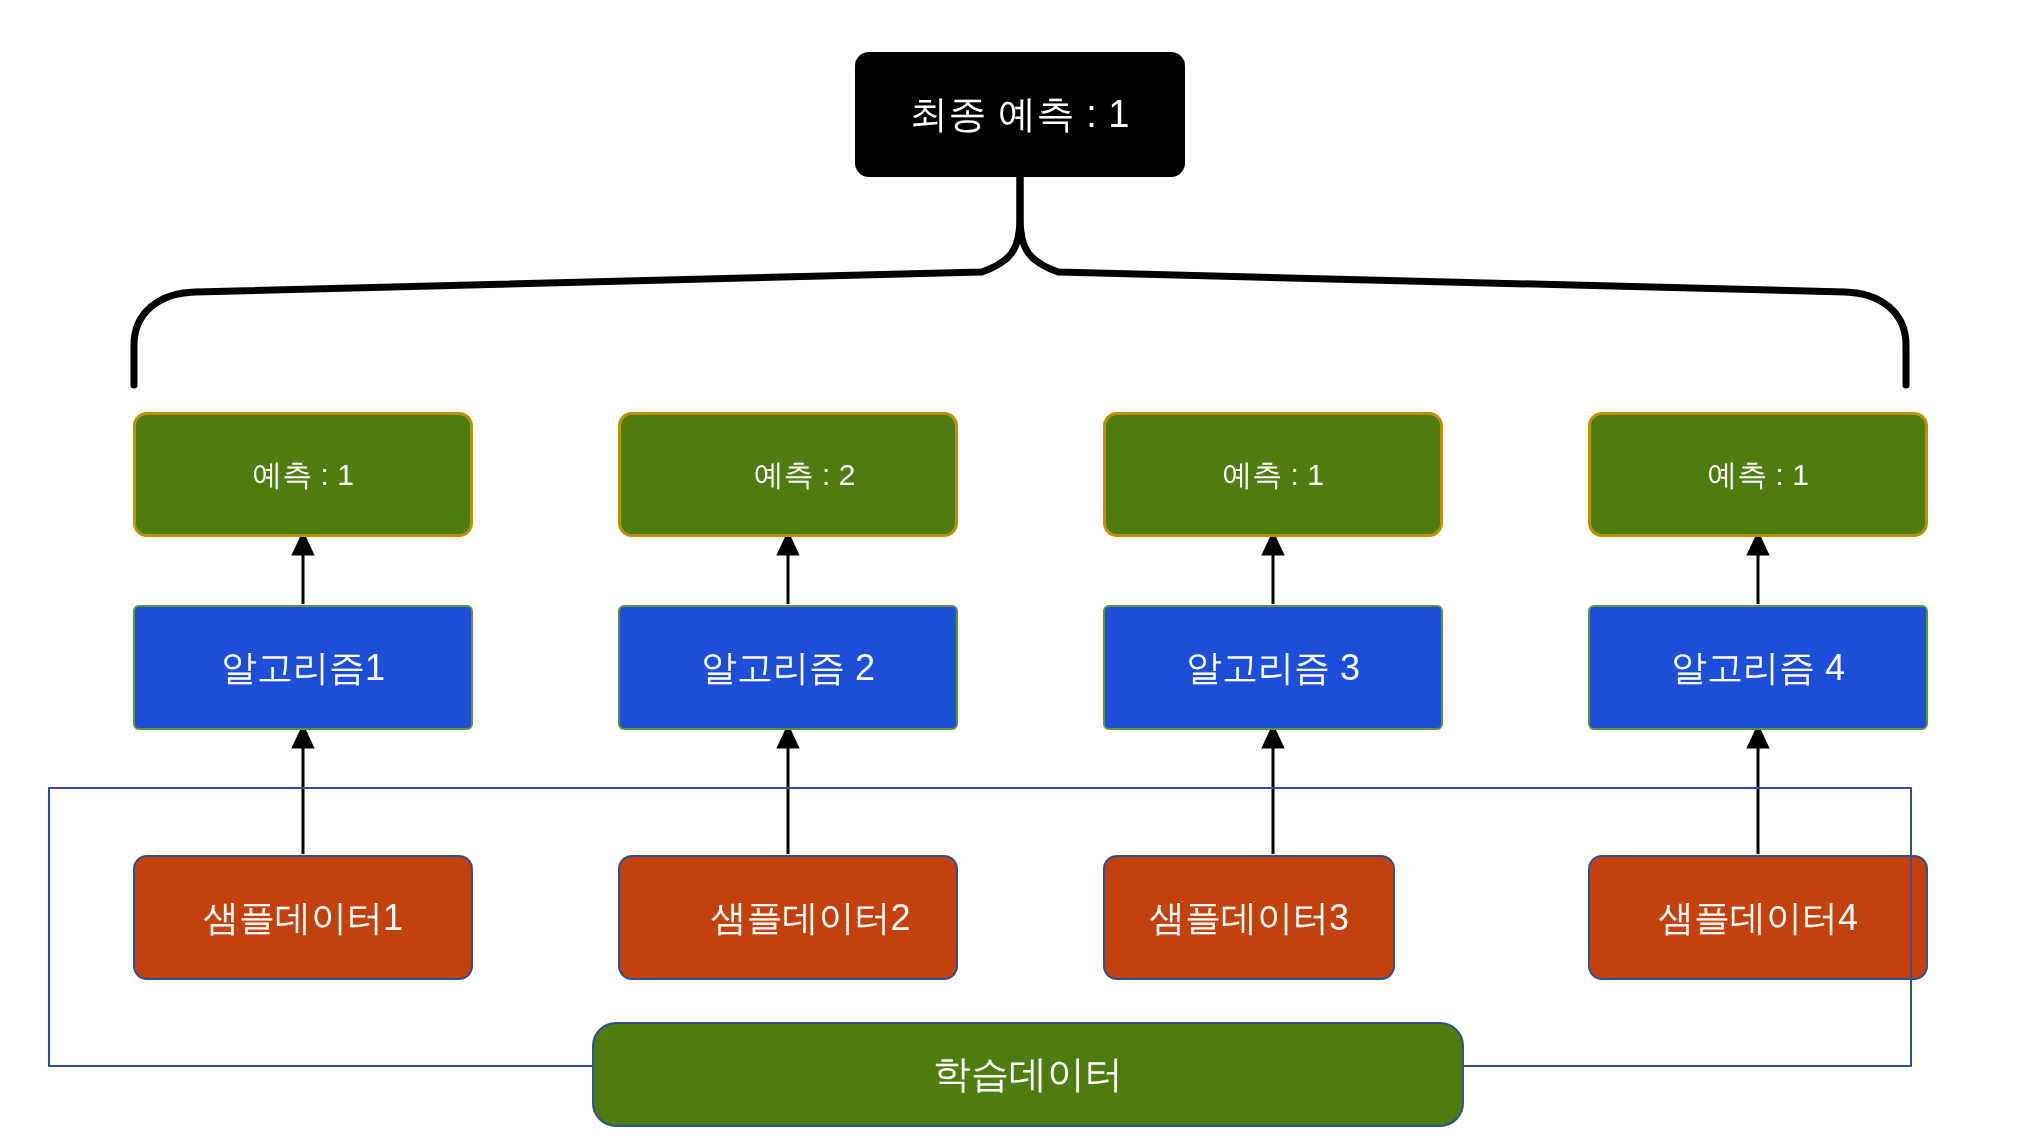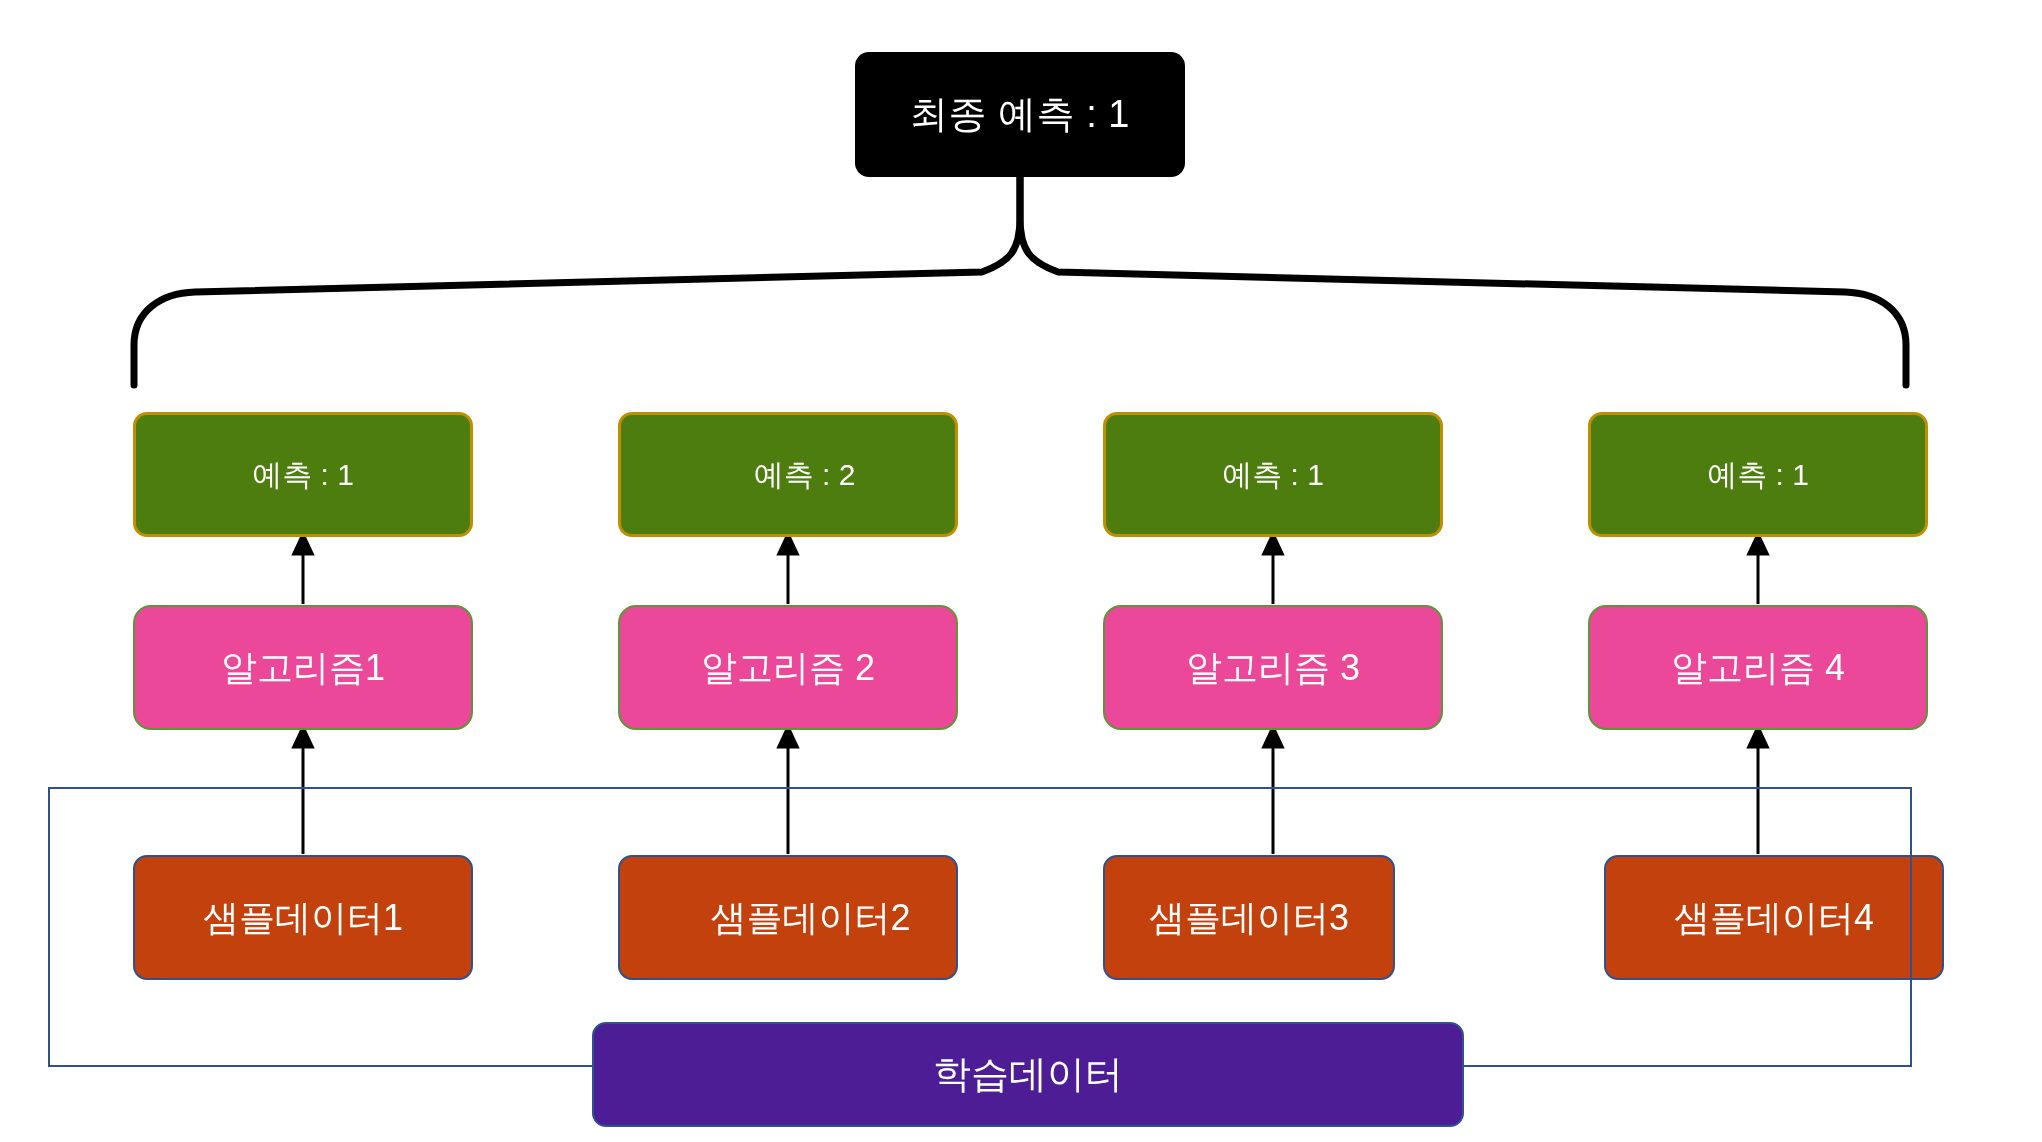--- a/index.html
+++ b/index.html
@@ -43,35 +43,35 @@
     font-size: 38px;
     letter-spacing: 0.5px;
   }
   .node-pred {
     background: #4d7c0f;
     border: 3px solid #BF8F00;
     border-radius: 14px;
     font-size: 30px;
   }
   .node-algo {
-    background: #ec4899;
+    background: #1d4ed8;
     border: 2px solid #5E9637;
-    border-radius: 18px;
+    border-radius: 6px;
     font-size: 36px;
   }
   .node-sample {
     background: #c2410c;
     border: 2px solid #2F528F;
     border-radius: 14px;
     font-size: 36px;
   }
   .node-train {
-    background: #4c1d95;
+    background: #4d7c0f;
     border: 2px solid #2F528F;
-    border-radius: 14px;
+    border-radius: 24px;
     font-size: 38px;
     z-index: 5;
   }
   .group-frame {
     position: absolute;
     box-sizing: border-box;
     border: 2px solid #2F528F;
     background: transparent;
     z-index: 1;
   }
@@ -128,17 +128,17 @@
   <div class="node node-pred" style="left: 1588px; top: 412px; width: 340px; height: 125px;">예측 : 1</div>
 
   <div class="node node-algo" style="left: 133px; top: 605px; width: 340px; height: 125px;">알고리즘1</div>
   <div class="node node-algo" style="left: 618px; top: 605px; width: 340px; height: 125px;">알고리즘 2</div>
   <div class="node node-algo" style="left: 1103px; top: 605px; width: 340px; height: 125px;">알고리즘 3</div>
   <div class="node node-algo" style="left: 1588px; top: 605px; width: 340px; height: 125px;">알고리즘 4</div>
 
   <div class="node node-sample" style="left: 133px; top: 855px; width: 340px; height: 125px;">샘플데이터1</div>
   <div class="node node-sample" style="left: 618px; top: 855px; width: 340px; height: 125px; padding-left: 45px;">샘플데이터2</div>
   <div class="node node-sample" style="left: 1103px; top: 855px; width: 292px; height: 125px;">샘플데이터3</div>
-  <div class="node node-sample" style="left: 1588px; top: 855px; width: 340px; height: 125px; margin-left: 16px;">샘플데이터4</div>
+  <div class="node node-sample" style="left: 1588px; top: 855px; width: 340px; height: 125px;">샘플데이터4</div>
 
   <div class="node node-train" style="left: 592px; top: 1022px; width: 872px; height: 105px;">학습데이터</div>
 
 </div>
 
 </body></html>

